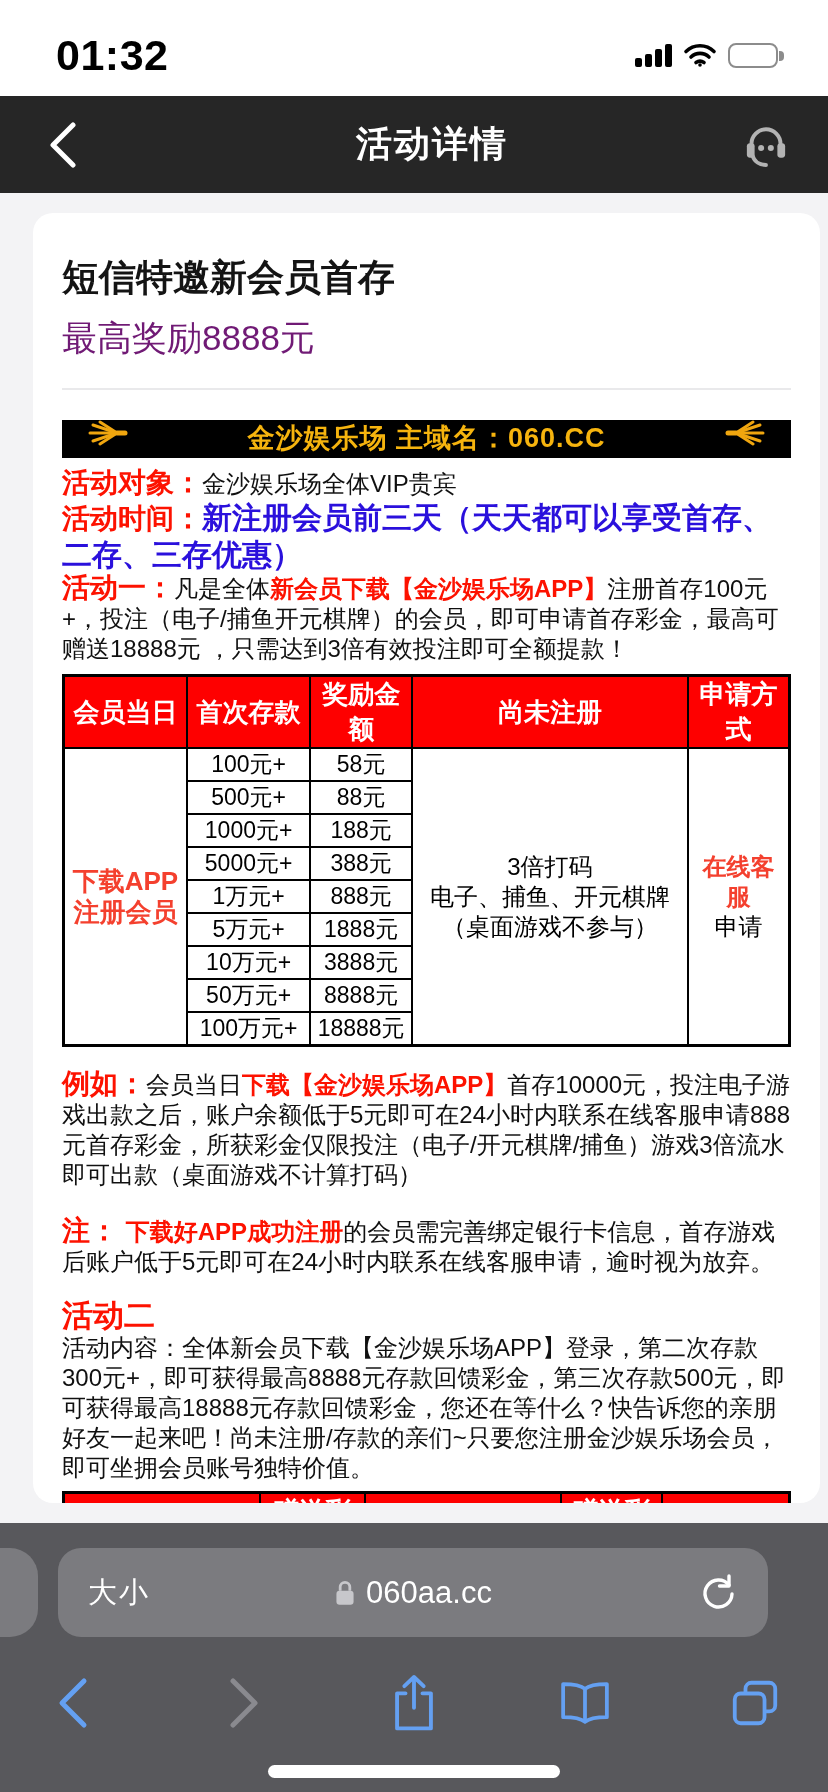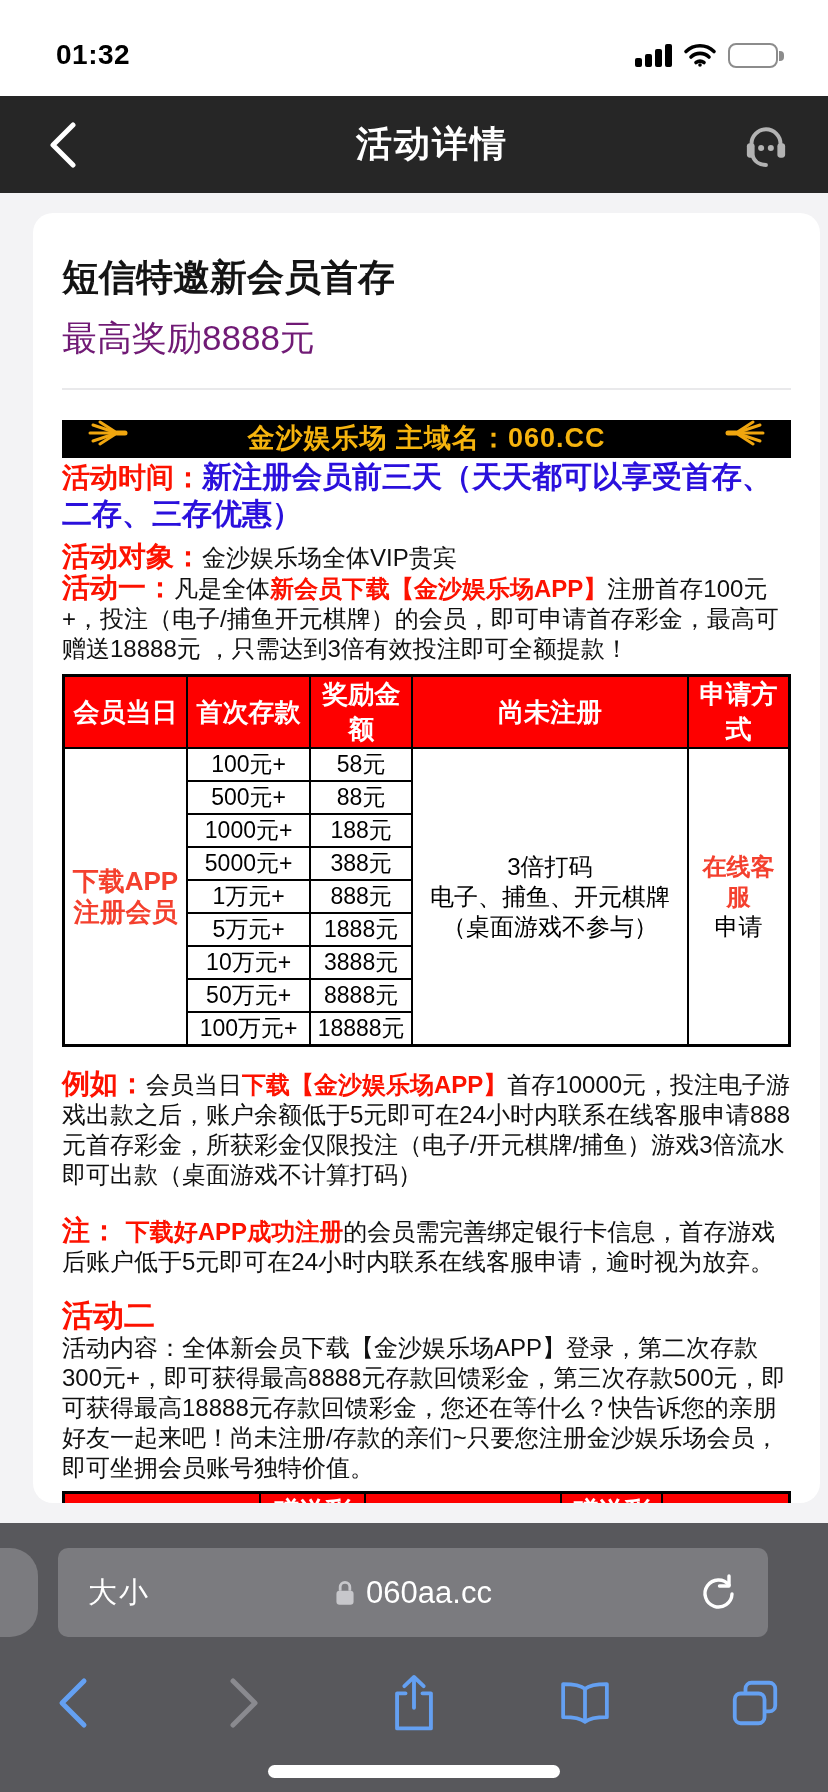--- a/index.html
+++ b/index.html
@@ -9,21 +9,21 @@
     background: #f3f3f5;
     font-family: "Liberation Sans", "DejaVu Sans", sans-serif;
     -webkit-font-smoothing: antialiased;
   }
   
   .status-bar {
     height: 96px; background: #ffffff;
     display: flex; align-items: center; justify-content: space-between;
     padding: 14px 50px 0 56px;
   }
-  .status-time { font-size: 28px; font-weight: 700; color: #000; letter-spacing: .5px; }
+  .status-time { font-size: 43px; font-weight: 700; color: #000; letter-spacing: .5px; }
   .status-icons { display: flex; align-items: center; gap: 11px; }
   .sig { display: flex; align-items: flex-end; gap: 3px; height: 23px; }
   .sig i { display: block; width: 7px; background: #000; border-radius: 2px; }
   .sig i:nth-child(1){height:9px} .sig i:nth-child(2){height:13px}
   .sig i:nth-child(3){height:18px} .sig i:nth-child(4){height:23px}
   .batt { position: relative; width: 50px; height: 25px; border: 2.5px solid rgba(0,0,0,.45); border-radius: 8px; padding: 3px; }
   .batt .fill { height: 100%; width: 76%; background: #000; border-radius: 4px; }
   .batt .nub { position: absolute; right: -8px; top: 6.5px; width: 5px; height: 10px; background: rgba(0,0,0,.45); border-radius: 0 4px 4px 0; }
   
   .app-header {
@@ -69,21 +69,21 @@
   .browser-bar {
     position: absolute; left: 0; right: 0; top: 1523px; height: 269px;
     background: #58585c;
   }
   .pill-stub {
     position: absolute; left: -30px; top: 25px; width: 68px; height: 89px;
     background: #7b7b7f; border-radius: 28px;
   }
   .url-pill {
     position: absolute; left: 58px; top: 25px; width: 710px; height: 89px;
-    background: #7b7b7f; border-radius: 10px;
+    background: #7b7b7f; border-radius: 23px;
     display: flex; align-items: center; justify-content: space-between; padding: 0 30px;
   }
   .reader-btn { color: #fff; font-size: 29px; letter-spacing: 2px; cursor: pointer; min-width: 90px; }
   .url-center { display: flex; align-items: center; gap: 10px; color: #fff; font-size: 31px; }
   .reload-btn { min-width: 90px; display: flex; justify-content: flex-end; cursor: pointer; }
   .toolbar {
     position: absolute; left: 0; right: 0; top: 125px; height: 110px;
     display: flex; align-items: center; justify-content: space-between; padding: 0 38px;
   }
   .tool { width: 70px; height: 70px; display: flex; align-items: center; justify-content: center; cursor: pointer; }
@@ -153,26 +153,26 @@
       <svg class="orn flip" viewBox="0 0 44 26" fill="none" stroke="#f0a60f" stroke-width="3" stroke-linecap="round">
         <path d="M33 13 L9 5"></path>
           <path d="M33 13 L6 13"></path>
           <path d="M33 13 L9 21"></path>
         <path d="M33 13 L16 2"></path>
           <path d="M33 13 L16 24"></path>
         <path d="M33 13 L41 13" stroke-width="5"></path>
       </svg>
     </div>
 
+    <p class="body mt10">
+      <span class="red-label">活动对象：</span><span>金沙娱乐场全体VIP贵宾</span>
+    </p>
+
     <p class="body">
       <span class="red-label">活动时间：</span><span class="blue-strong">新注册会员前三天（天天都可以享受首存、二存、三存优惠）</span>
-    </p>
-
-    <p class="body mt10">
-      <span class="red-label">活动对象：</span><span>金沙娱乐场全体VIP贵宾</span>
     </p>
 
     <p class="body">
       <span class="red-label">活动一：</span><span>凡是全体</span><span class="red">新会员下载【金沙娱乐场APP】</span><span>注册首存100元+，投注（电子/捕鱼开元棋牌）的会员，即可申请首存彩金，最高可赠送18888元 ，只需达到3倍有效投注即可全额提款！</span>
     </p>
 
     <table class="t1">
       <colgroup>
           <col style="width:17%">
           <col style="width:17%">

